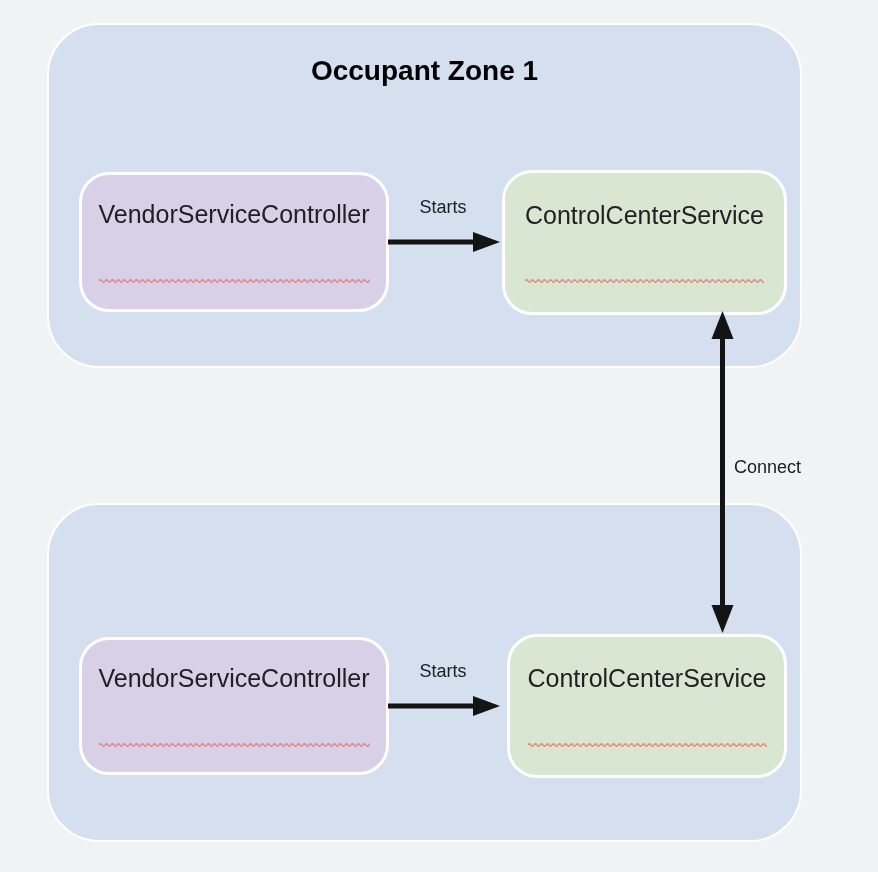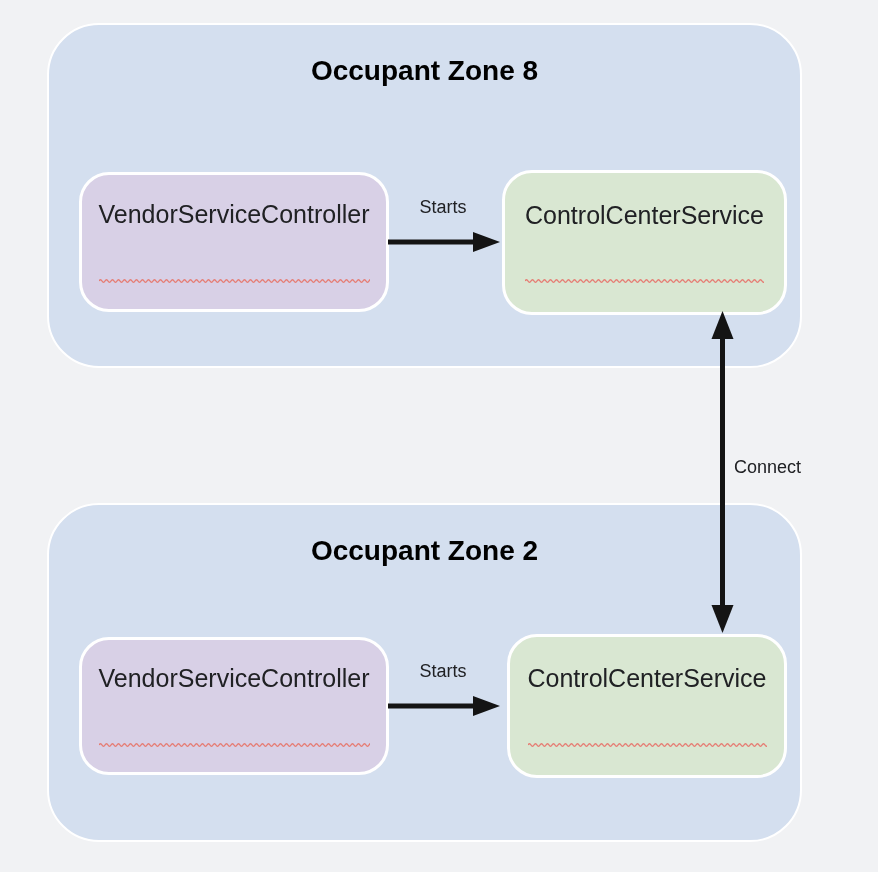--- a/index.html
+++ b/index.html
@@ -81,21 +81,21 @@
   .starts-arrow-1 { left: 388px; top: 230px; }
   .starts-arrow-2 { left: 388px; top: 694px; }
   .connect-arrow { left: 707px; top: 311px; }
 </style>
 </head>
 <body>
 
 <div class="canvas">
 
   <section class="zone zone-1">
-    <h2 class="zone-title">Occupant Zone 8</h2>
+    <h2 class="zone-title">Occupant Zone 1</h2>
 
     <div class="node vendor">
       <div class="label-wrap">
         <span class="box-label">VendorServiceController</span>
         <svg class="squiggle" height="6" width="271" xmlns="http://www.w3.org/2000/svg" viewBox="0 0 271 6">
           <path fill="none" stroke="var(--spellcheck-red)" stroke-width="1.4" d="M0 4q1.5 -2.6 3 0q1.5 2.6 3 0q1.5 -2.6 3 0q1.5 2.6 3 0q1.5 -2.6 3 0q1.5 2.6 3 0q1.5 -2.6 3 0q1.5 2.6 3 0q1.5 -2.6 3 0q1.5 2.6 3 0q1.5 -2.6 3 0q1.5 2.6 3 0q1.5 -2.6 3 0q1.5 2.6 3 0q1.5 -2.6 3 0q1.5 2.6 3 0q1.5 -2.6 3 0q1.5 2.6 3 0q1.5 -2.6 3 0q1.5 2.6 3 0q1.5 -2.6 3 0q1.5 2.6 3 0q1.5 -2.6 3 0q1.5 2.6 3 0q1.5 -2.6 3 0q1.5 2.6 3 0q1.5 -2.6 3 0q1.5 2.6 3 0q1.5 -2.6 3 0q1.5 2.6 3 0q1.5 -2.6 3 0q1.5 2.6 3 0q1.5 -2.6 3 0q1.5 2.6 3 0q1.5 -2.6 3 0q1.5 2.6 3 0q1.5 -2.6 3 0q1.5 2.6 3 0q1.5 -2.6 3 0q1.5 2.6 3 0q1.5 -2.6 3 0q1.5 2.6 3 0q1.5 -2.6 3 0q1.5 2.6 3 0q1.5 -2.6 3 0q1.5 2.6 3 0q1.5 -2.6 3 0q1.5 2.6 3 0q1.5 -2.6 3 0q1.5 2.6 3 0q1.5 -2.6 3 0q1.5 2.6 3 0q1.5 -2.6 3 0q1.5 2.6 3 0q1.5 -2.6 3 0q1.5 2.6 3 0q1.5 -2.6 3 0q1.5 2.6 3 0q1.5 -2.6 3 0q1.5 2.6 3 0q1.5 -2.6 3 0q1.5 2.6 3 0q1.5 -2.6 3 0q1.5 2.6 3 0q1.5 -2.6 3 0q1.5 2.6 3 0q1.5 -2.6 3 0q1.5 2.6 3 0q1.5 -2.6 3 0q1.5 2.6 3 0q1.5 -2.6 3 0q1.5 2.6 3 0q1.5 -2.6 3 0q1.5 2.6 3 0q1.5 -2.6 3 0q1.5 2.6 3 0q1.5 -2.6 3 0q1.5 2.6 3 0q1.5 -2.6 3 0q1.5 2.6 3 0q1.5 -2.6 3 0q1.5 2.6 3 0q1.5 -2.6 3 0q1.5 2.6 3 0q1.5 -2.6 3 0q1.5 2.6 3 0q1.5 -2.6 3 0q1.5 2.6 3 0q1.5 -2.6 3 0q1.5 2.6 3 0q1.5 -2.6 3 0q1.5 2.6 3 0"></path>
         </svg>
       </div>
     </div>
 
@@ -103,21 +103,20 @@
       <div class="label-wrap">
         <span class="box-label">ControlCenterService</span>
         <svg class="squiggle" height="6" width="239" xmlns="http://www.w3.org/2000/svg" viewBox="0 0 239 6">
           <path fill="none" stroke="var(--spellcheck-red)" stroke-width="1.4" d="M0 4q1.5 -2.6 3 0q1.5 2.6 3 0q1.5 -2.6 3 0q1.5 2.6 3 0q1.5 -2.6 3 0q1.5 2.6 3 0q1.5 -2.6 3 0q1.5 2.6 3 0q1.5 -2.6 3 0q1.5 2.6 3 0q1.5 -2.6 3 0q1.5 2.6 3 0q1.5 -2.6 3 0q1.5 2.6 3 0q1.5 -2.6 3 0q1.5 2.6 3 0q1.5 -2.6 3 0q1.5 2.6 3 0q1.5 -2.6 3 0q1.5 2.6 3 0q1.5 -2.6 3 0q1.5 2.6 3 0q1.5 -2.6 3 0q1.5 2.6 3 0q1.5 -2.6 3 0q1.5 2.6 3 0q1.5 -2.6 3 0q1.5 2.6 3 0q1.5 -2.6 3 0q1.5 2.6 3 0q1.5 -2.6 3 0q1.5 2.6 3 0q1.5 -2.6 3 0q1.5 2.6 3 0q1.5 -2.6 3 0q1.5 2.6 3 0q1.5 -2.6 3 0q1.5 2.6 3 0q1.5 -2.6 3 0q1.5 2.6 3 0q1.5 -2.6 3 0q1.5 2.6 3 0q1.5 -2.6 3 0q1.5 2.6 3 0q1.5 -2.6 3 0q1.5 2.6 3 0q1.5 -2.6 3 0q1.5 2.6 3 0q1.5 -2.6 3 0q1.5 2.6 3 0q1.5 -2.6 3 0q1.5 2.6 3 0q1.5 -2.6 3 0q1.5 2.6 3 0q1.5 -2.6 3 0q1.5 2.6 3 0q1.5 -2.6 3 0q1.5 2.6 3 0q1.5 -2.6 3 0q1.5 2.6 3 0q1.5 -2.6 3 0q1.5 2.6 3 0q1.5 -2.6 3 0q1.5 2.6 3 0q1.5 -2.6 3 0q1.5 2.6 3 0q1.5 -2.6 3 0q1.5 2.6 3 0q1.5 -2.6 3 0q1.5 2.6 3 0q1.5 -2.6 3 0q1.5 2.6 3 0q1.5 -2.6 3 0q1.5 2.6 3 0q1.5 -2.6 3 0q1.5 2.6 3 0q1.5 -2.6 3 0q1.5 2.6 3 0q1.5 -2.6 3 0q1.5 2.6 3 0"></path>
         </svg>
       </div>
     </div>
   </section>
 
   <section class="zone zone-2">
-    <h2 class="zone-title">Occupant Zone 2</h2>
 
     <div class="node vendor">
       <div class="label-wrap">
         <span class="box-label">VendorServiceController</span>
         <svg class="squiggle" height="6" width="271" xmlns="http://www.w3.org/2000/svg" viewBox="0 0 271 6">
           <path fill="none" stroke="var(--spellcheck-red)" stroke-width="1.4" d="M0 4q1.5 -2.6 3 0q1.5 2.6 3 0q1.5 -2.6 3 0q1.5 2.6 3 0q1.5 -2.6 3 0q1.5 2.6 3 0q1.5 -2.6 3 0q1.5 2.6 3 0q1.5 -2.6 3 0q1.5 2.6 3 0q1.5 -2.6 3 0q1.5 2.6 3 0q1.5 -2.6 3 0q1.5 2.6 3 0q1.5 -2.6 3 0q1.5 2.6 3 0q1.5 -2.6 3 0q1.5 2.6 3 0q1.5 -2.6 3 0q1.5 2.6 3 0q1.5 -2.6 3 0q1.5 2.6 3 0q1.5 -2.6 3 0q1.5 2.6 3 0q1.5 -2.6 3 0q1.5 2.6 3 0q1.5 -2.6 3 0q1.5 2.6 3 0q1.5 -2.6 3 0q1.5 2.6 3 0q1.5 -2.6 3 0q1.5 2.6 3 0q1.5 -2.6 3 0q1.5 2.6 3 0q1.5 -2.6 3 0q1.5 2.6 3 0q1.5 -2.6 3 0q1.5 2.6 3 0q1.5 -2.6 3 0q1.5 2.6 3 0q1.5 -2.6 3 0q1.5 2.6 3 0q1.5 -2.6 3 0q1.5 2.6 3 0q1.5 -2.6 3 0q1.5 2.6 3 0q1.5 -2.6 3 0q1.5 2.6 3 0q1.5 -2.6 3 0q1.5 2.6 3 0q1.5 -2.6 3 0q1.5 2.6 3 0q1.5 -2.6 3 0q1.5 2.6 3 0q1.5 -2.6 3 0q1.5 2.6 3 0q1.5 -2.6 3 0q1.5 2.6 3 0q1.5 -2.6 3 0q1.5 2.6 3 0q1.5 -2.6 3 0q1.5 2.6 3 0q1.5 -2.6 3 0q1.5 2.6 3 0q1.5 -2.6 3 0q1.5 2.6 3 0q1.5 -2.6 3 0q1.5 2.6 3 0q1.5 -2.6 3 0q1.5 2.6 3 0q1.5 -2.6 3 0q1.5 2.6 3 0q1.5 -2.6 3 0q1.5 2.6 3 0q1.5 -2.6 3 0q1.5 2.6 3 0q1.5 -2.6 3 0q1.5 2.6 3 0q1.5 -2.6 3 0q1.5 2.6 3 0q1.5 -2.6 3 0q1.5 2.6 3 0q1.5 -2.6 3 0q1.5 2.6 3 0q1.5 -2.6 3 0q1.5 2.6 3 0q1.5 -2.6 3 0q1.5 2.6 3 0q1.5 -2.6 3 0q1.5 2.6 3 0q1.5 -2.6 3 0q1.5 2.6 3 0"></path>
         </svg>
       </div>
     </div>
 

